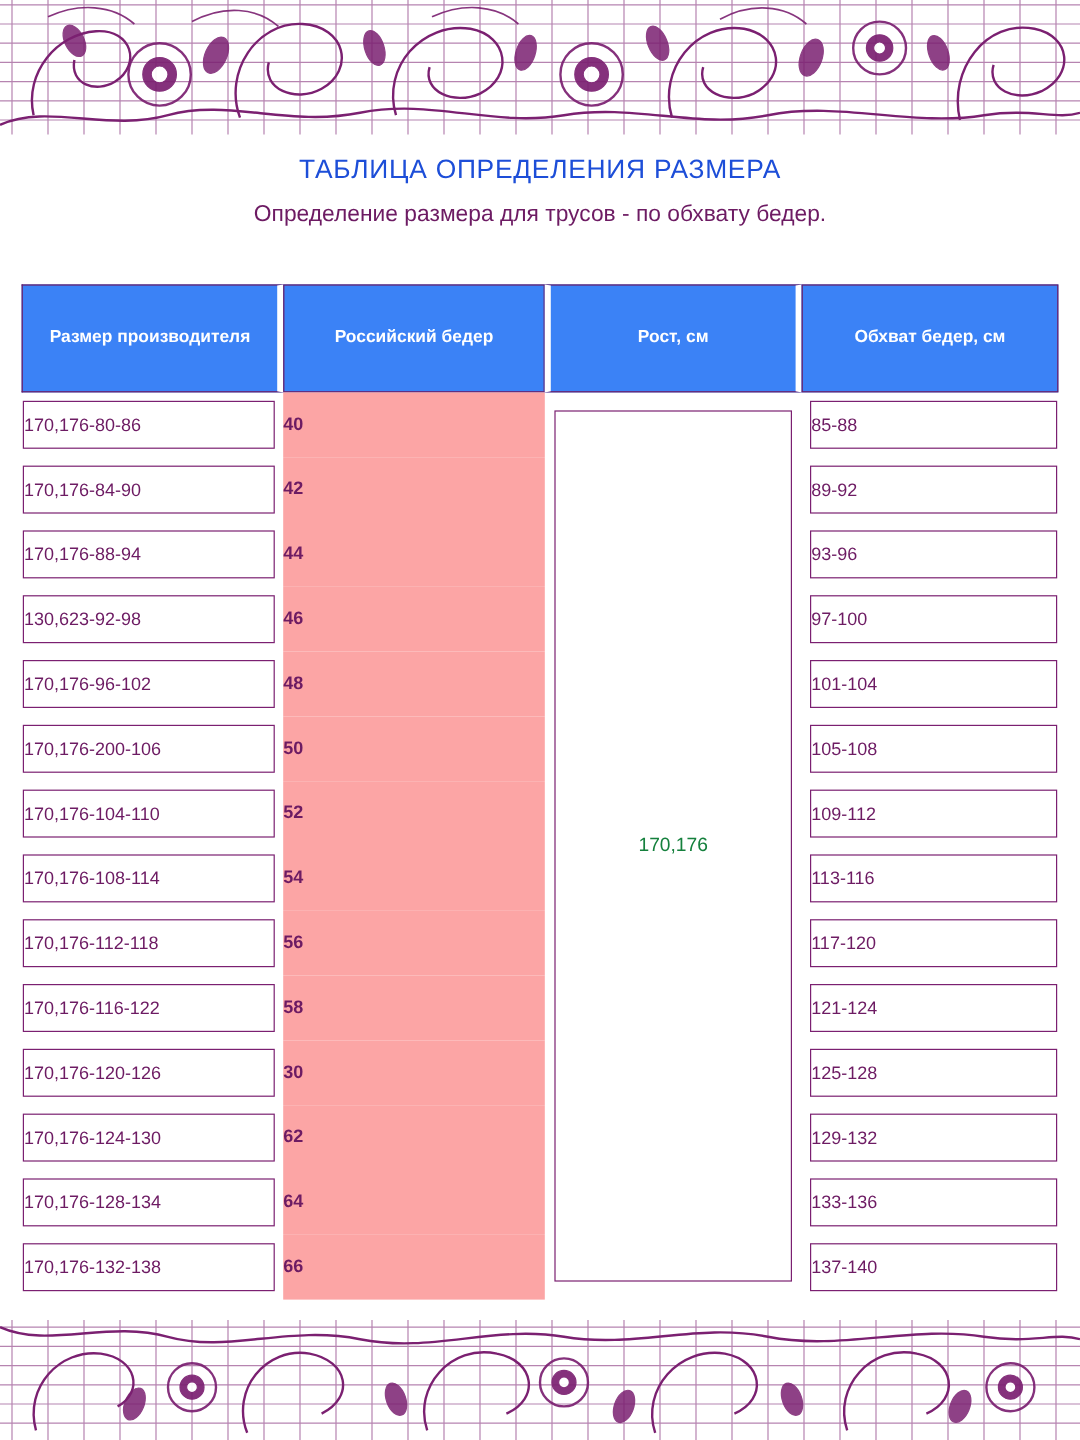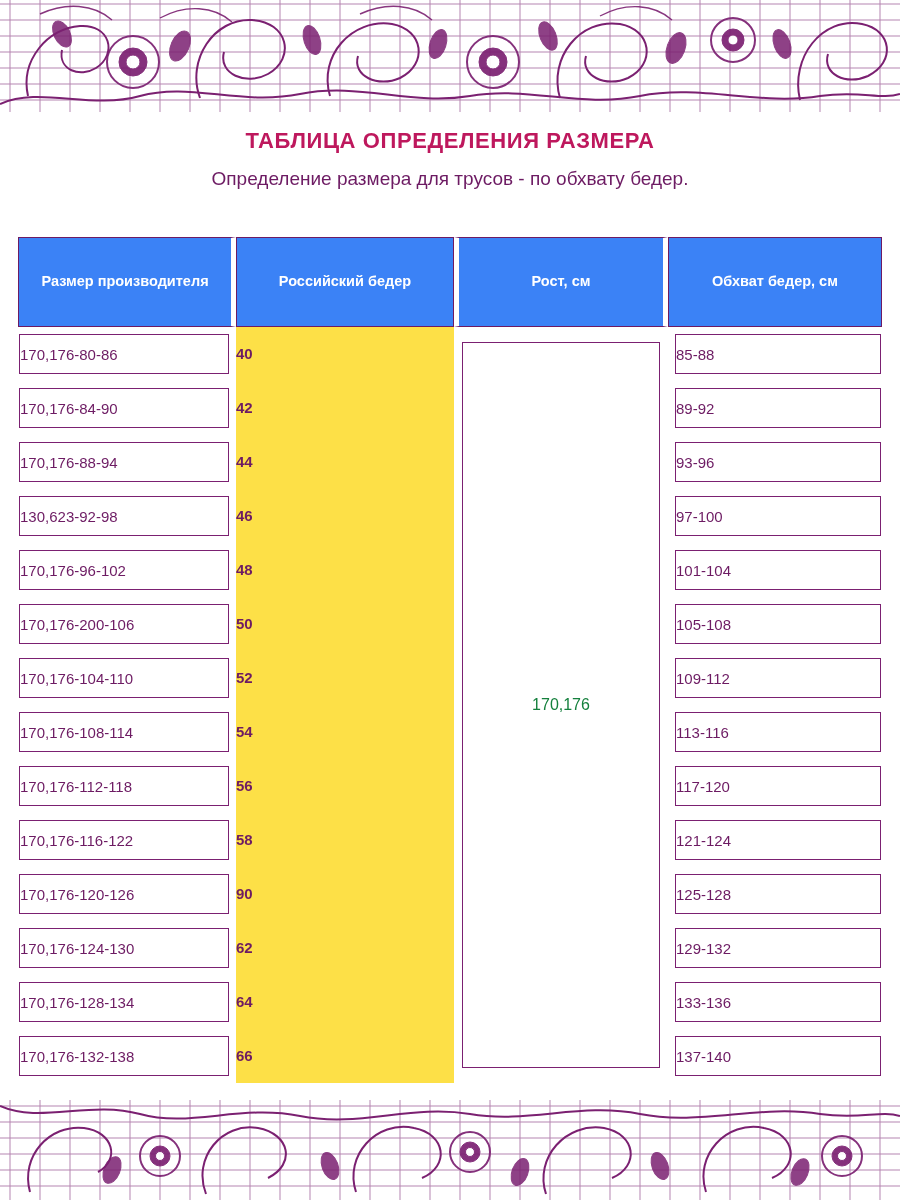--- a/index.html
+++ b/index.html
@@ -37,23 +37,23 @@
   
   .heading-block {
     position: absolute;
     top: 128px;
     left: 0;
     width: 900px;
     text-align: center;
   }
   .title {
     font-size: 22px;
-    font-weight: bold;
+    font-weight: normal;
     letter-spacing: 0.6px;
-    color: #be185d;
+    color: #1d4ed8;
     margin: 0;
   }
   .subtitle {
     font-size: 19px;
     font-weight: normal;
     color: #6d1b63;
     margin: 14px 0 4px 0;
   }
 
   
@@ -98,21 +98,21 @@
   .cell-box {
     border: 1px solid #7b2071;
     height: 40px;
     line-height: 40px;
     font-size: 15px;
     color: #6d1b63;
     box-sizing: border-box;
     margin: 0 1px;
   }
   td.shade {
-    background: #fde047;
+    background: #fca5a5;
   }
   .cell-plain {
     font-size: 15px;
     font-weight: bold;
     color: #6d1b63;
     line-height: 54px;
   }
   td.spacer-col {
     padding: 0 8px;
   }
@@ -316,21 +316,21 @@
             </td>
             <td class="pad-left">
               <div class="cell-box">121-124</div>
             </td>
           </tr>
           <tr>
             <td class="pad-right">
               <div class="cell-box">170,176-120-126</div>
             </td>
             <td class="shade">
-              <div class="cell-plain">90</div>
+              <div class="cell-plain">30</div>
             </td>
             <td class="pad-left">
               <div class="cell-box">125-128</div>
             </td>
           </tr>
           <tr>
             <td class="pad-right">
               <div class="cell-box">170,176-124-130</div>
             </td>
             <td class="shade">

